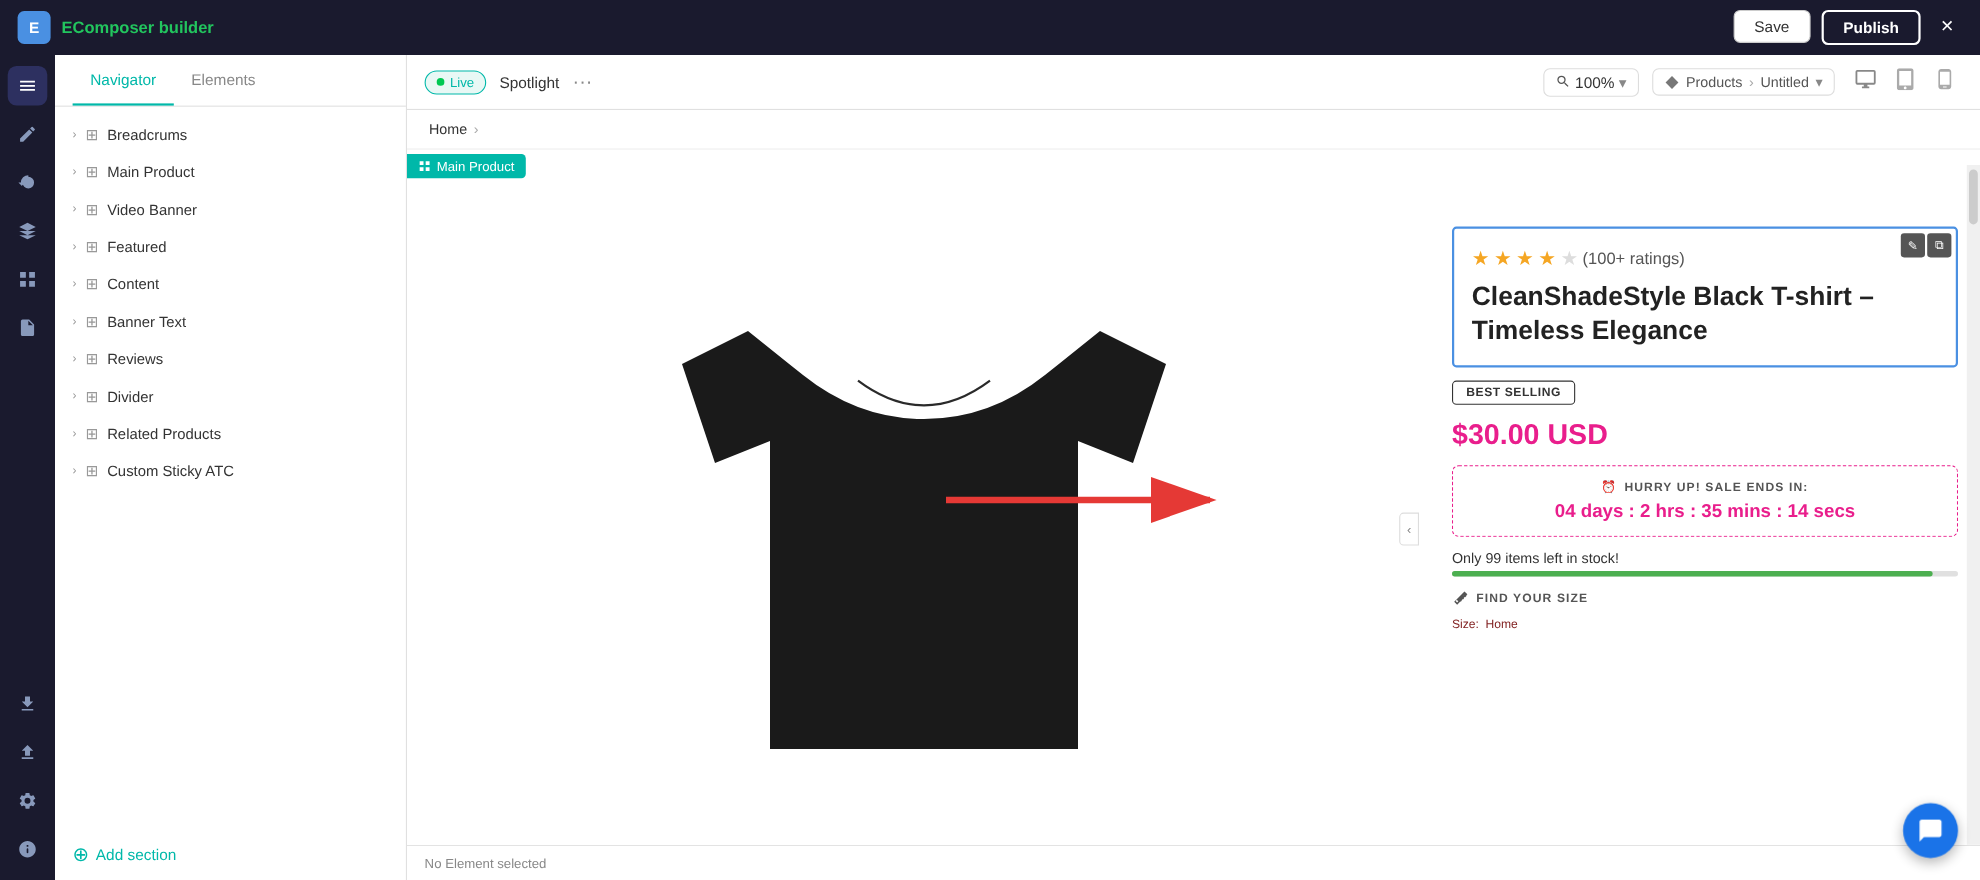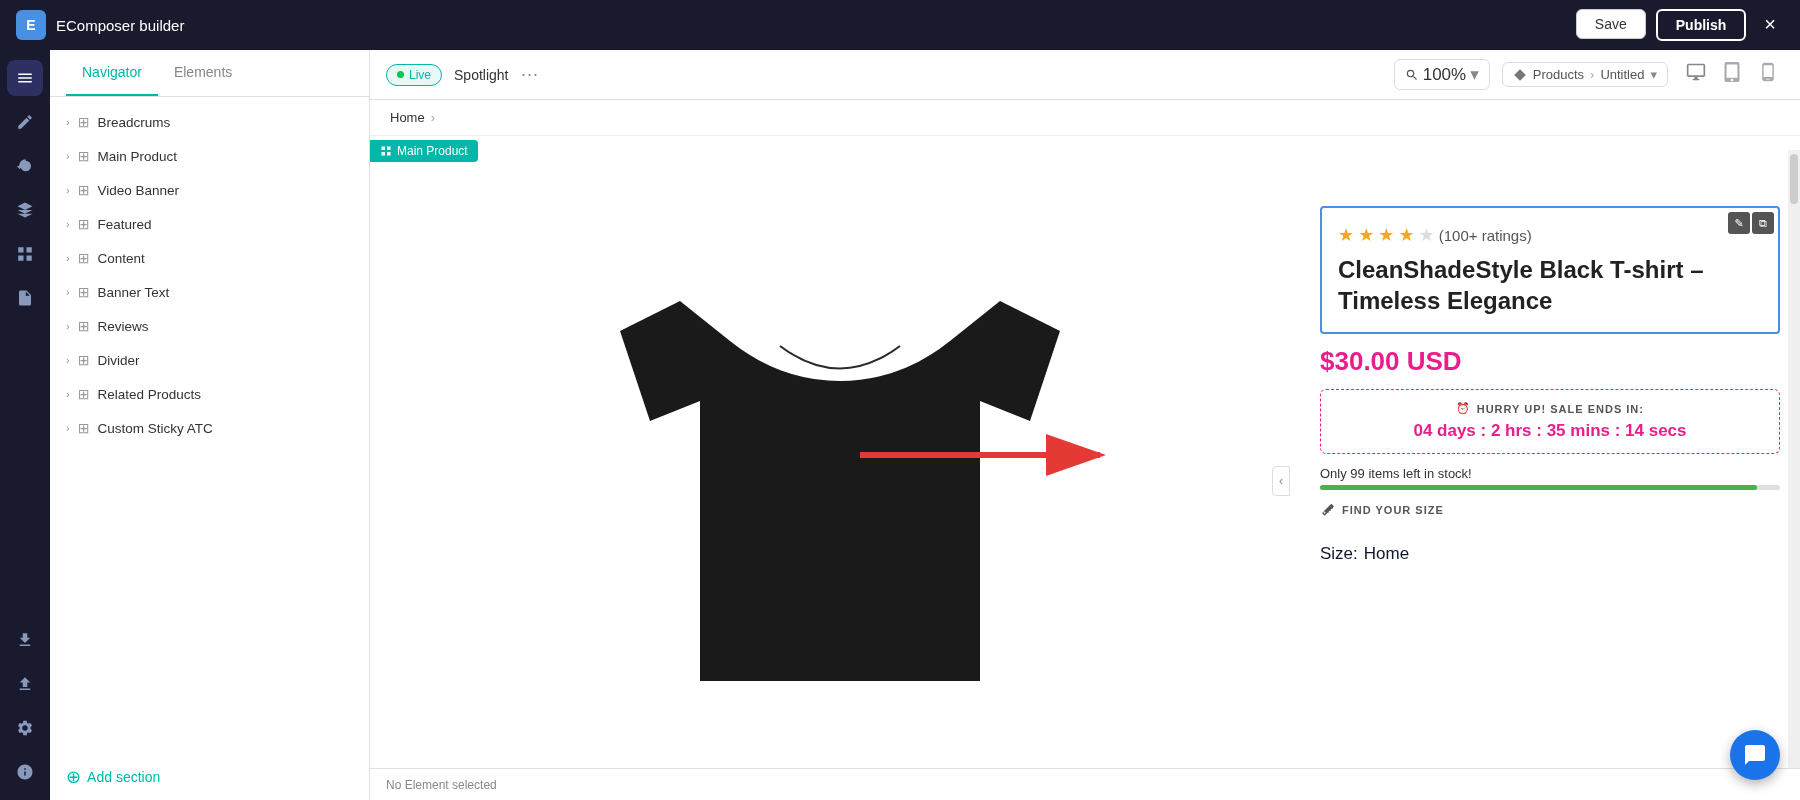--- a/index.html
+++ b/index.html
@@ -16,21 +16,21 @@
       flex-shrink: 0;
     }
     .top-bar-left { display: flex; align-items: center; gap: 10px; }
     .logo-icon {
       width: 30px; height: 30px;
       background: #4a90e2;
       border-radius: 6px;
       display: flex; align-items: center; justify-content: center;
       color: white; font-size: 14px; font-weight: bold;
     }
-    .app-title { color: #ffffff; font-size: 15px; font-weight: 400; }
+    .app-title { color: #22c55e; font-size: 15px; font-weight: 700; }
     .top-bar-right { display: flex; align-items: flex-start; gap: 10px; }
     .save-btn {
       background: white;
       border: 1px solid #ccc;
       border-radius: 6px;
       padding: 6px 18px;
       font-size: 14px;
       cursor: pointer;
       color: #333;
     }
@@ -151,23 +151,23 @@
       display: flex; align-items: center; gap: 5px;
       background: #e8f8f5; border: 1px solid #00b8a9;
       border-radius: 20px; padding: 3px 10px;
       font-size: 12px; color: #00b8a9; font-weight: 500;
     }
     .live-dot { width: 7px; height: 7px; border-radius: 50%; background: #00c853; }
     .spotlight-label { font-size: 14px; color: #333; font-weight: 500; }
     .more-btn { color: #888; font-size: 18px; cursor: pointer; }
     .toolbar-mid { margin-left: auto; display: flex; align-items: center; gap: 12px; }
     .zoom-ctrl {
-      display: flex; align-items: center; gap: 4px;
+      display: flex; gap: 4px;
       border: 1px solid #ddd; border-radius: 6px;
-      padding: 4px 10px; font-size: 17px; color: #333; cursor: pointer;
+      padding: 4px 10px; font-size: 14px; color: #333; cursor: pointer;
     }
     .breadcrumb-path {
       display: flex; align-items: center; gap: 6px;
       font-size: 13px; color: #555;
       border: 1px solid #ddd; border-radius: 6px;
       padding: 4px 10px; cursor: pointer; text-align: right;
     }
     .device-btns { display: flex; gap: 4px; }
     .device-btn { background: none; border: none; color: #888; font-size: 20px; cursor: pointer; padding: 4px 6px; }
 
@@ -290,21 +290,21 @@
       display: flex; align-items: center; justify-content: center; gap: 6px;
       margin-bottom: 6px;
     }
     .countdown-time { font-size: 17px; font-weight: 700; color: #e91e8c; }
 
     .stock-text { font-size: 13px; color: #333; margin: 10px 0 4px 0; font-weight: 500; }
     .stock-bar { height: 5px; background: #e0e0e0; border-radius: 3px; margin-bottom: 12px; }
     .stock-fill { height: 100%; background: #4caf50; border-radius: 3px; width: 95%; }
 
     .find-size { display: flex; align-items: center; gap: 6px; font-size: 13px; color: #555; margin: 10px 0; }
-    .size-label { font-size: 17px; color: #0f172a; font-weight: 500; margin-top: 16px; }
+    .size-label { font-size: 11px; color: #7f1d1d; font-weight: 500; }
 
     
     .status-bar {
       height: 32px;
       background: white;
       border-top: 1px solid #e0e0e0;
       display: flex; align-items: center;
       padding: 0 16px;
       font-size: 12px;
       color: #888;
@@ -587,20 +587,23 @@
                 <span class="star">★</span>
                 <span class="star">★</span>
                 <span class="star">★</span>
                 <span class="star">★</span>
                 <span class="star" style="color:#ddd;">★</span>
                 <span class="rating-count">(100+ ratings)</span>
               </div>
               <div class="product-title">CleanShadeStyle Black T-shirt – Timeless Elegance</div>
             </div>
 
+            <div class="badge-row">
+              <span class="best-selling-badge">BEST SELLING</span>
+            </div>
 
             <div class="price">$30.00 USD</div>
 
             <div class="countdown-box">
               <div class="hurry-label">
                 <span>⏰</span>
                 <span>HURRY UP! SALE ENDS IN:</span>
               </div>
               <div class="countdown-time">04 days : 2 hrs : 35 mins : 14 secs</div>
             </div>

